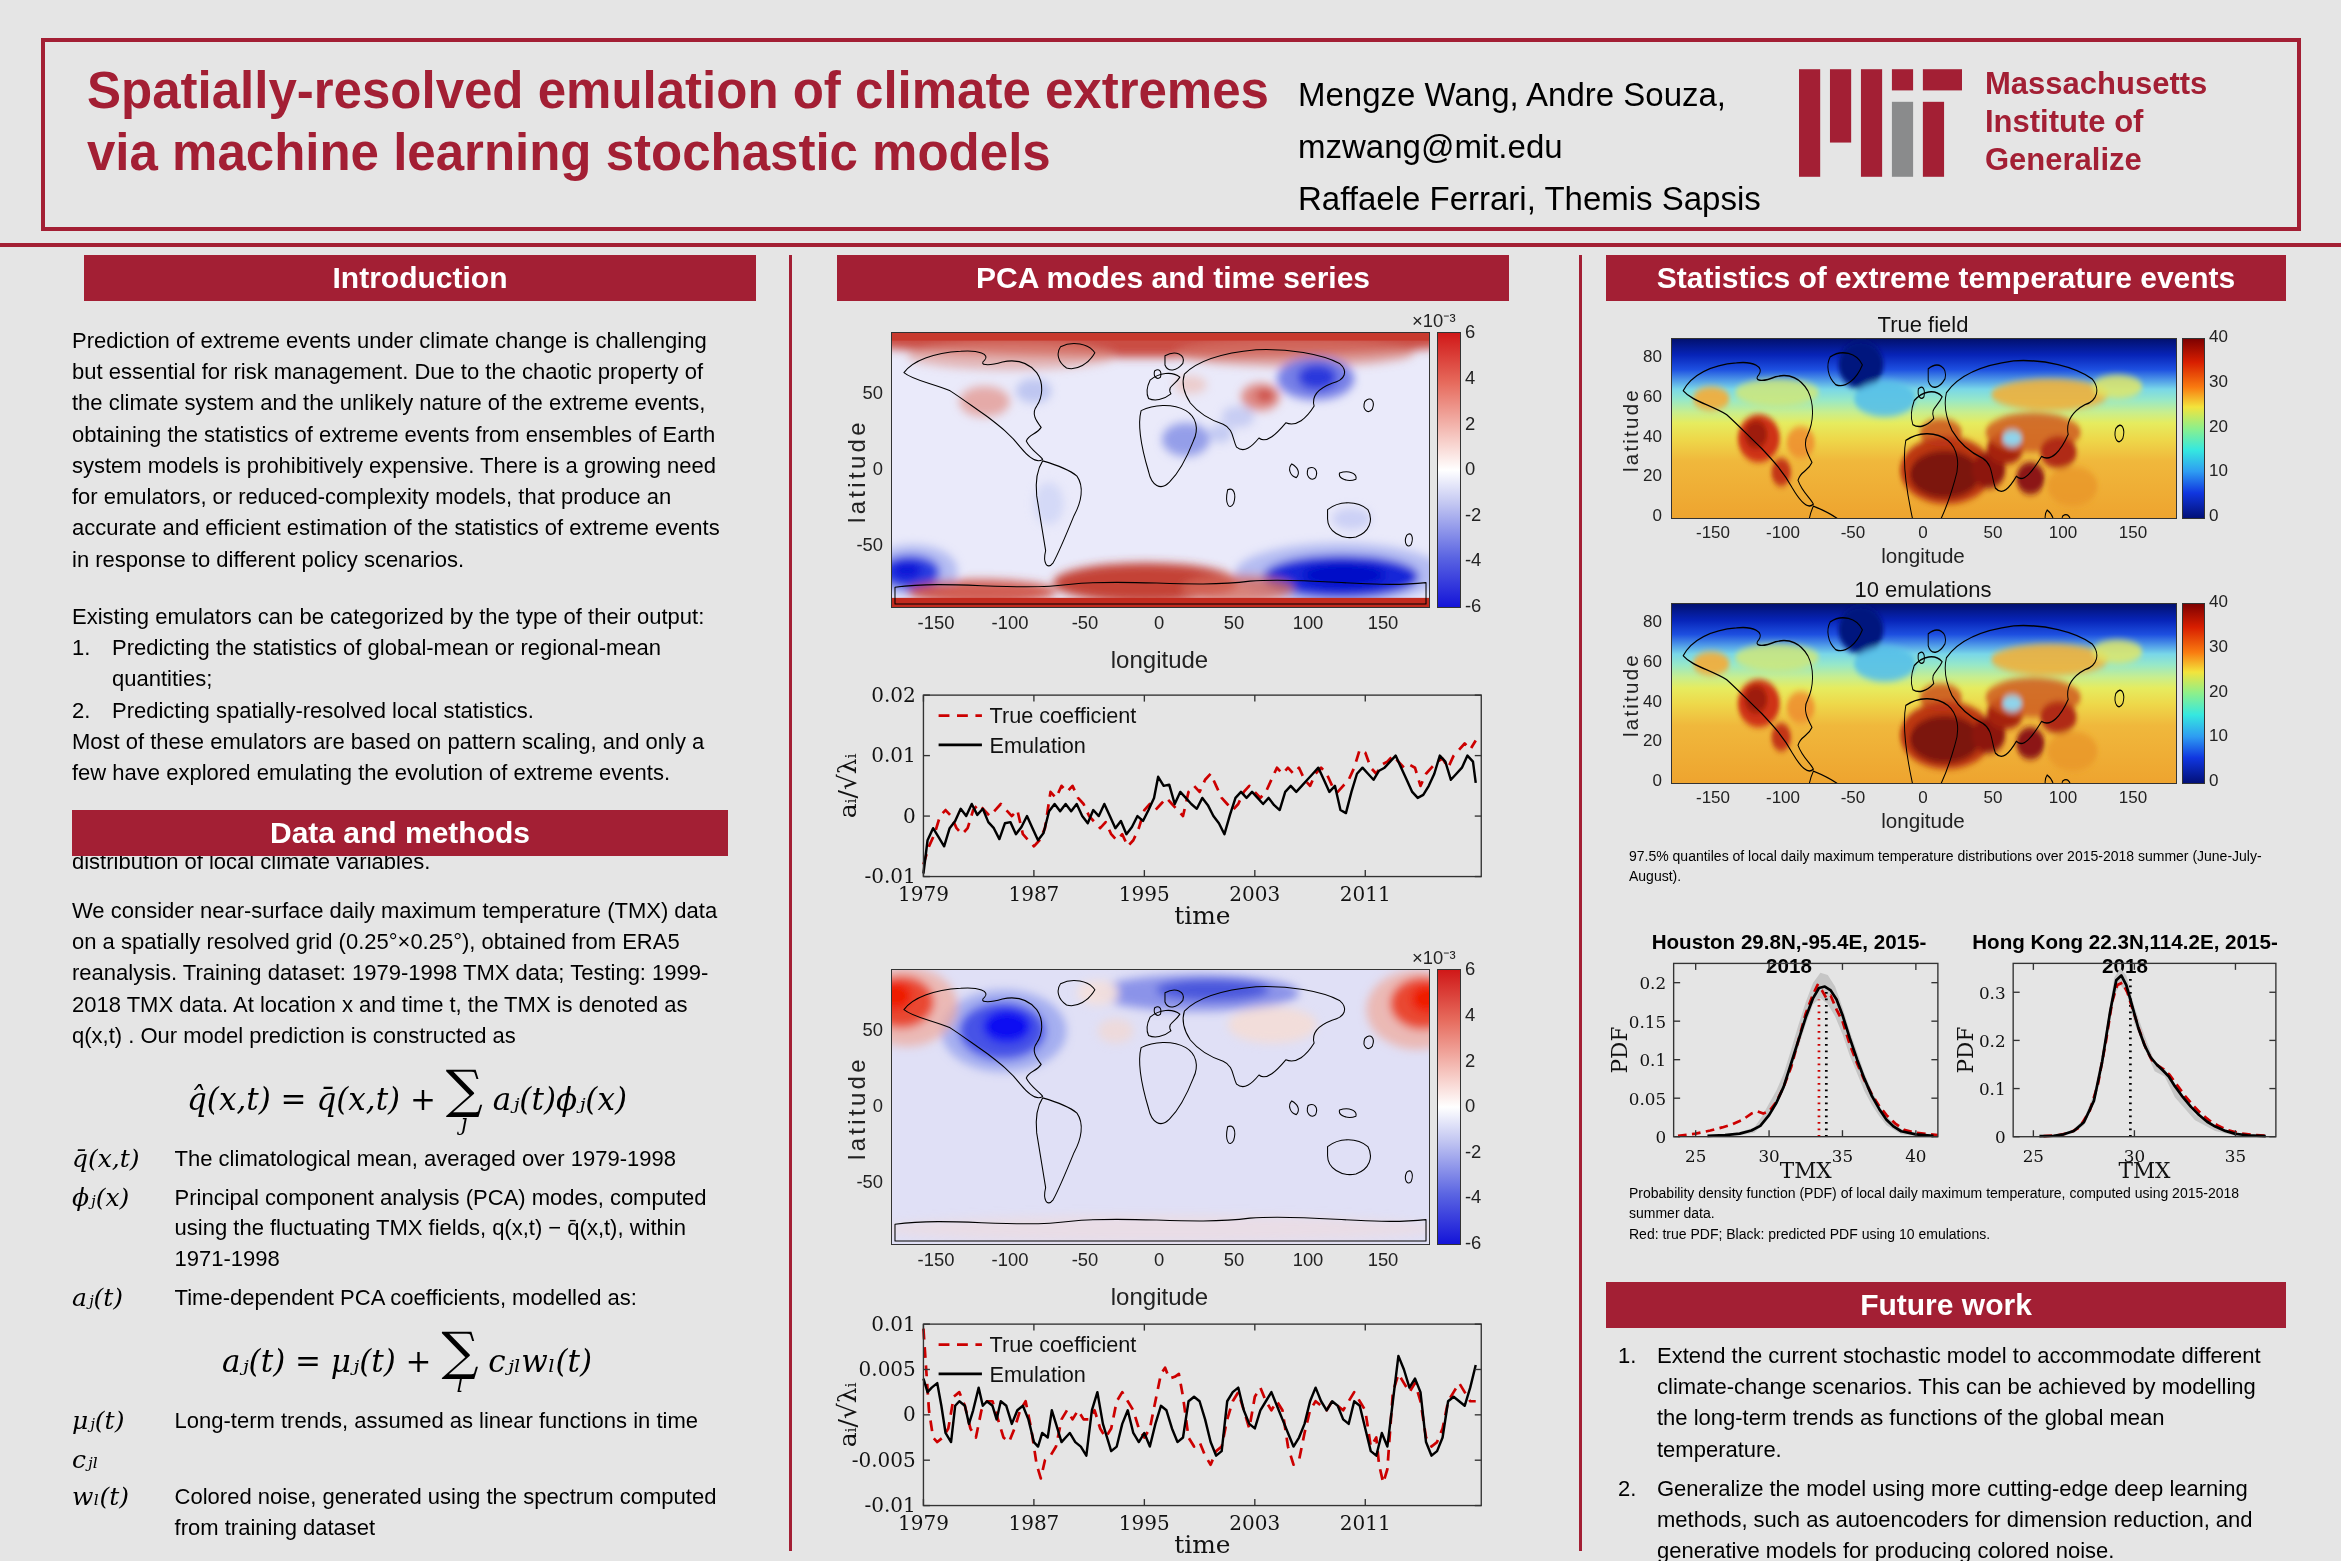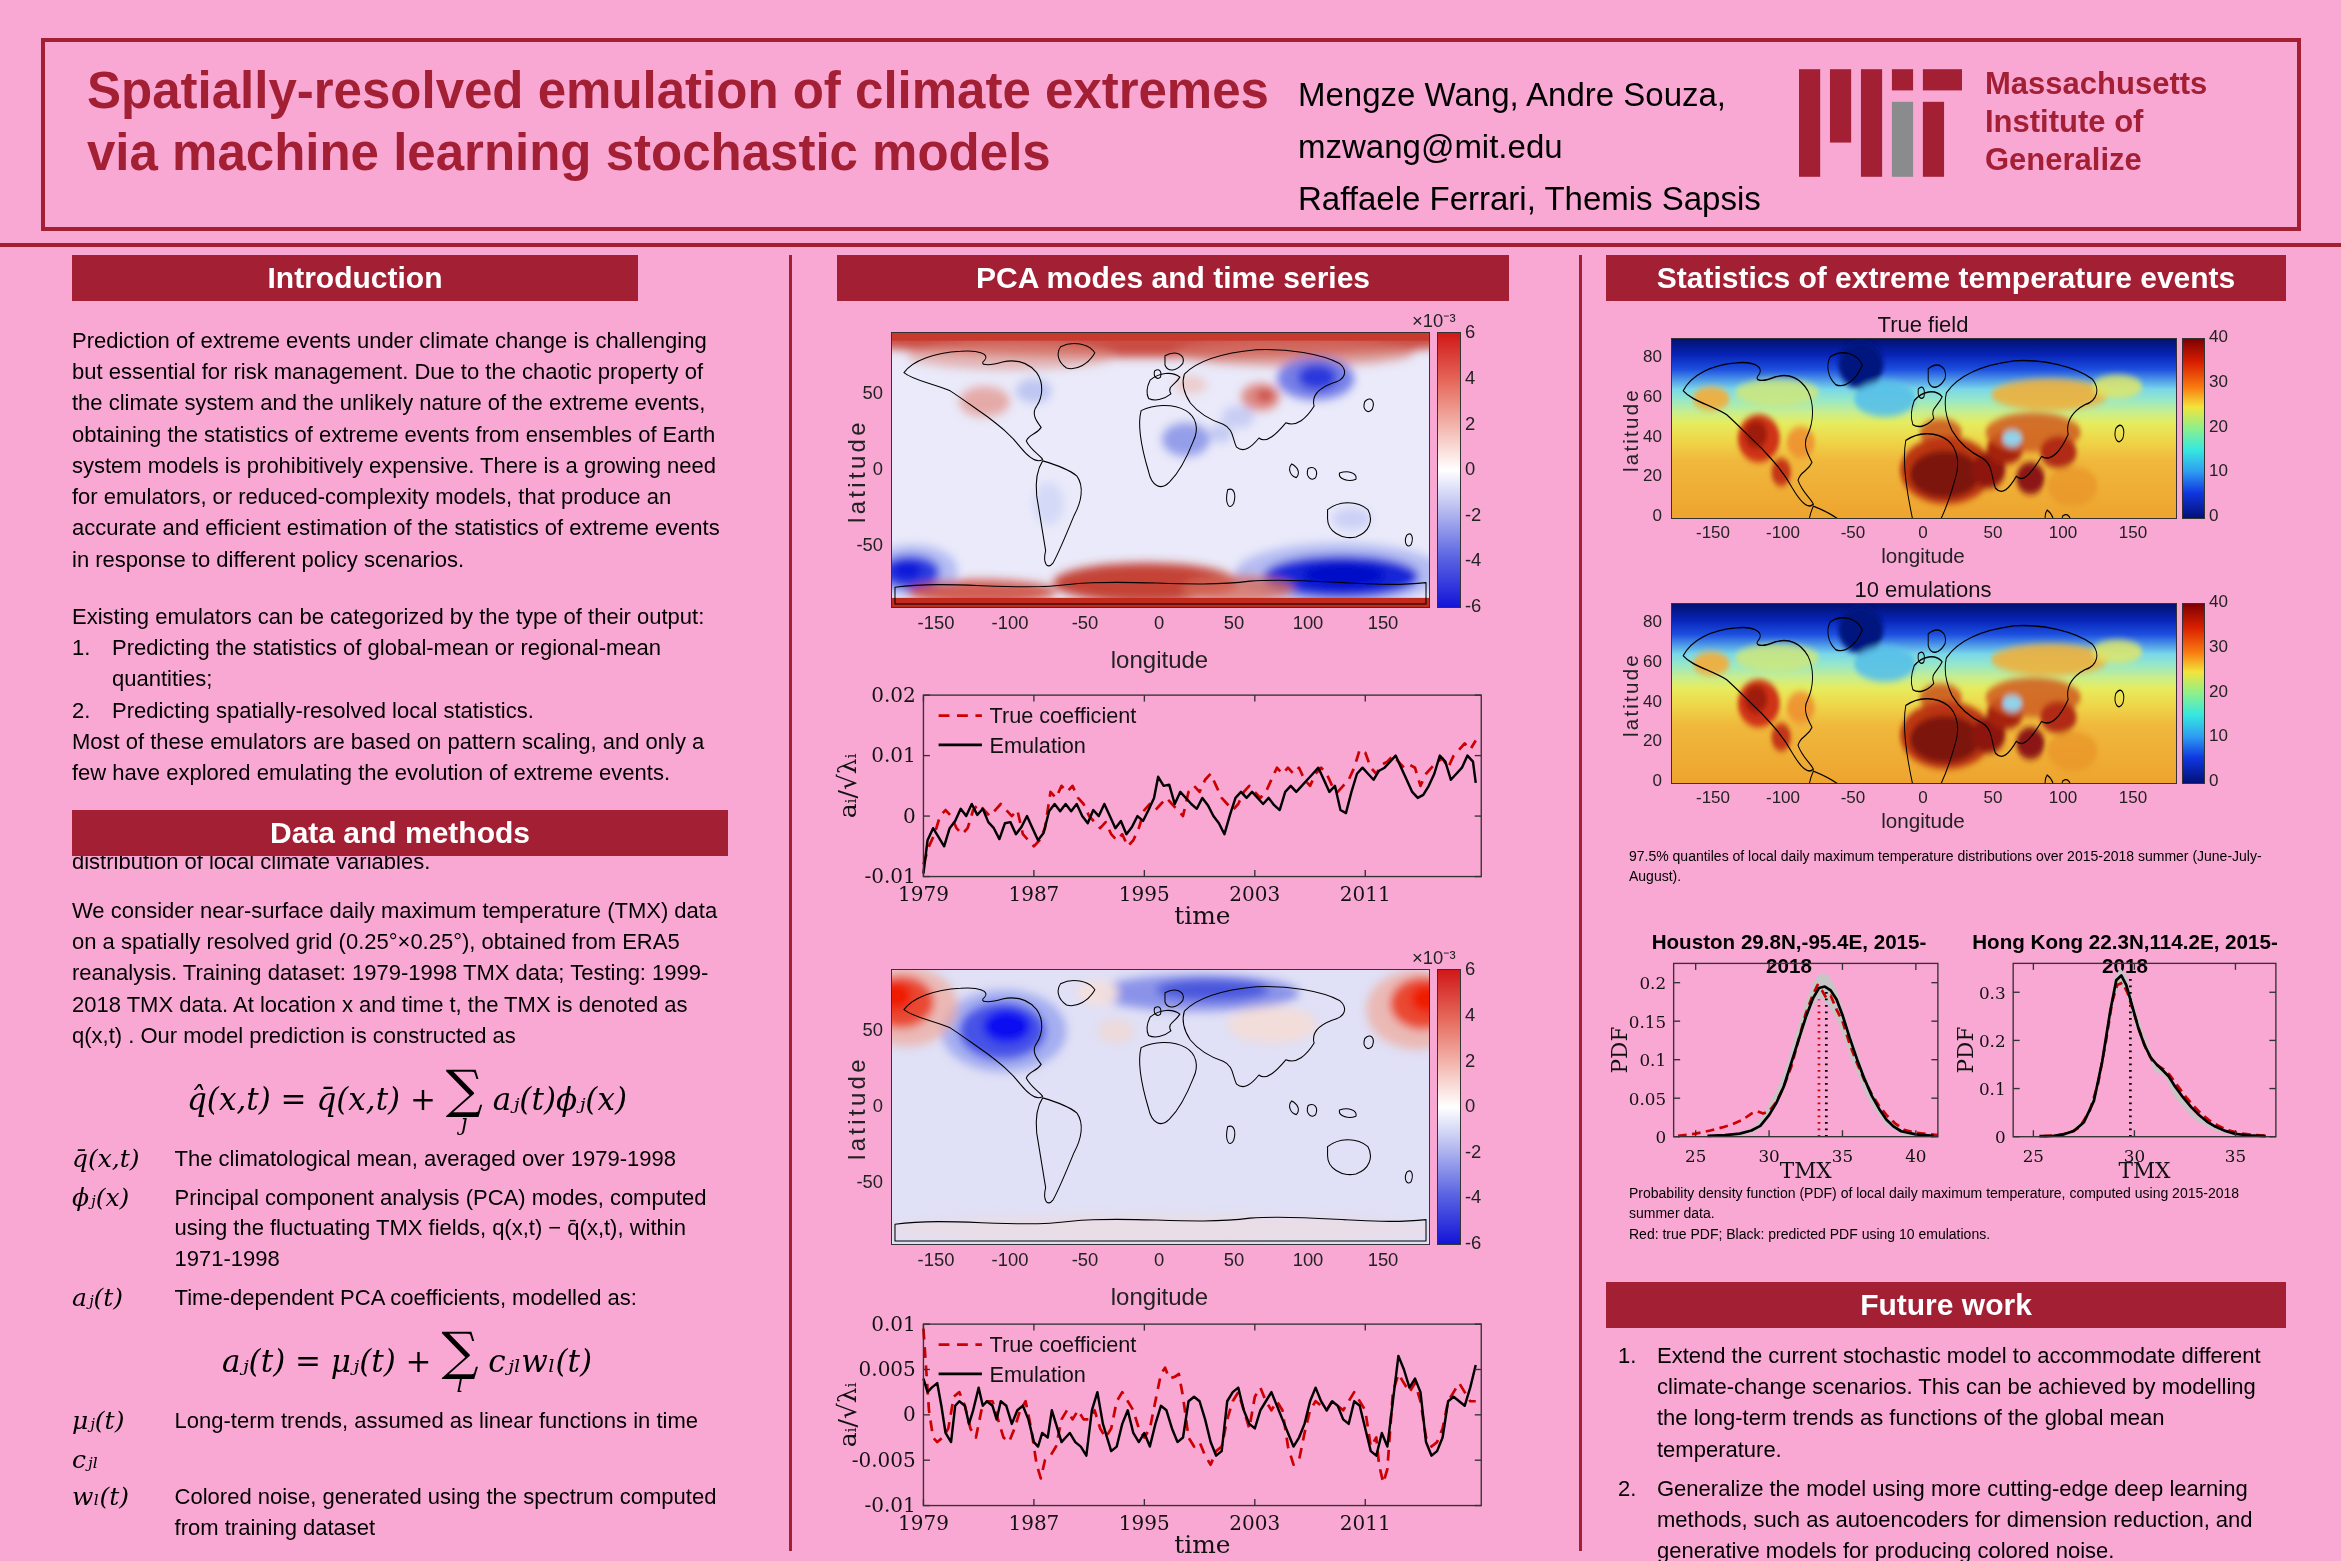--- a/index.html
+++ b/index.html
@@ -1,16 +1,16 @@
 <!DOCTYPE html>
 <html style="font-size:8.7px"><head>
 <meta charset="utf-8">
 <style>
   html,body{margin:0;padding:0;background:#ffffff;}
-  #poster{position:relative;width:2342px;height:1561px;background:#f9a8d4;
+  #poster{position:relative;width:2342px;height:1561px;background:#e5e5e5;
     font-family:"Liberation Sans",sans-serif;color:#000;overflow:hidden;}
   :root{--red:#a31f34;}
   .abs{position:absolute;}
   
   #header-box{left:41px;top:38px;width:2252px;height:185px;border:4.3px solid var(--red);}
   #poster-title{left:87px;top:60px;width:1193px;font-size:51px;font-weight:bold;
     color:var(--red);line-height:1.22;}
   #authors{left:1298px;top:69px;font-size:33px;line-height:1.58;color:#000;}
   #mit-logo{left:1799px;top:69px;}
   #institute{left:1985px;top:65px;color:var(--red);font-weight:bold;font-size:31px;line-height:1.22;}
@@ -210,21 +210,21 @@
   </div>
   <div class="abs" id="institute">
     <div>Massachusetts</div>
     <div>Institute of</div>
     <div>Generalize</div>
   </div>
   <div class="abs hrule"></div>
   <div class="abs divider" style="left:789px"></div>
   <div class="abs divider" style="left:1579px"></div>
 
-  <div class="abs bar" style="left:72px;top:255px;width:566px">
+  <div class="abs bar" style="left:84px;top:255px;width:672px">
     <span>Introduction</span>
   </div>
 
   <div class="abs" style="left:72px;top:325px;width:667px">
     <div class="para">Prediction of extreme events under climate change is challenging but essential for risk management. Due to the chaotic property of the climate system and the unlikely nature of the extreme events, obtaining the statistics of extreme events from ensembles of Earth system models is prohibitively expensive. There is a growing need for emulators, or reduced-complexity models, that produce an accurate and efficient estimation of the statistics of extreme events in response to different policy scenarios.</div>
     <div class="para" style="margin-top:26px">Existing emulators can be categorized by the type of their output:</div>
     <div class="para plist">
       <span>1.</span>
       <span>Predicting the statistics of global-mean or regional-mean quantities;</span>
     </div>

